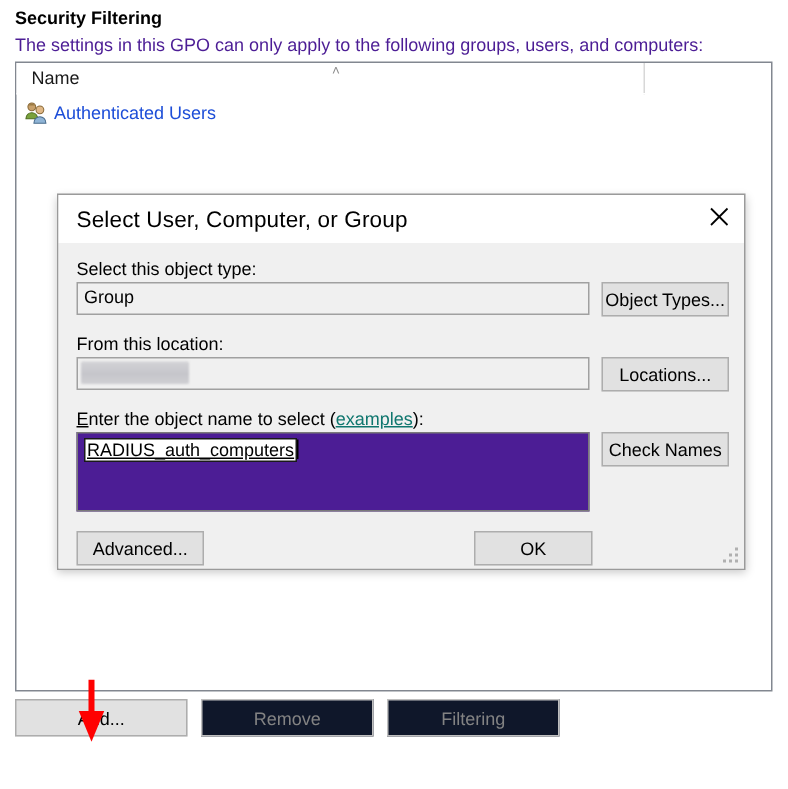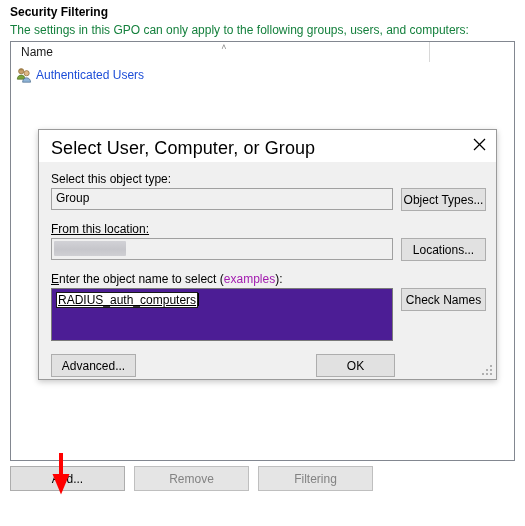--- a/index.html
+++ b/index.html
@@ -33,21 +33,21 @@
     font-size: 12px;
     font-weight: bold;
     color: #000000;
     letter-spacing: 0px;
   }
 
   .pane-subtitle {
     position: absolute;
     left: 10px; top: 23px;
     font-size: 12px;
-    color: #15803d;
+    color: #4c1d95;
     white-space: nowrap;
   }
 
   
   .listview {
     position: absolute;
     left: 10px; top: 41px;
     width: 505px; height: 420px;
     background: #ffffff;
     border: 1px solid #828790;
@@ -127,21 +127,21 @@
     font-family: "Liberation Sans", sans-serif;
     font-size: 12px;
     color: #000000;
     display: flex;
     align-items: center;
     justify-content: center;
     padding: 0;
     user-select: none;
   }
   .cmdbtn.disabled {
-    background: #e5e5e5;
+    background: #0f172a;
     border: 1px solid #bfbfbf;
     color: #838383;
   }
   #btn-add    { left: 0px;   width: 115px; }
   #btn-remove { left: 124px; width: 115px; }
   #btn-props  { left: 248px; width: 115px; }
 
   
   .annot-arrow {
     position: absolute;
@@ -162,21 +162,21 @@
   }
   .dlg-titlebar {
     position: absolute;
     left: 0; top: 0;
     width: 457px; height: 32px;
     background: #ffffff;
   }
   .dlg-title {
     position: absolute;
     left: 12px; top: 8px;
-    font-size: 18px;
+    font-size: 15px;
     color: #000000;
     letter-spacing: 0.1px;
   }
   .dlg-close {
     position: absolute;
     right: 0px; top: 0px;
     width: 34px; height: 28px;
     display: flex;
     align-items: center;
     justify-content: center;
@@ -228,35 +228,36 @@
     justify-content: center;
     padding: 0;
     user-select: none;
   }
 
   
   #lbl-objecttype { left: 12px; top: 10px; }
   #tb-objecttype  { left: 12px; top: 26px; width: 342px; height: 22px; }
   #btn-objecttypes{ left: 362px; top: 26px; width: 85px; }
 
-  #lbl-location   { left: 12px; top: 60px; text-decoration: underline; }
+  #lbl-location   { left: 12px; top: 60px; }
   #tb-location    { left: 12px; top: 76px; width: 342px; height: 22px; }
   #btn-locations  { left: 362px; top: 76px; width: 85px; }
   .redacted-block {
     position: absolute;
     left: 2px; top: 2px;
     width: 72px; height: 15px;
     background: linear-gradient(180deg,#d2d2d6 0%, #c6c6cb 55%, #cfcfd3 100%);
     filter: blur(0.6px);
     border-radius: 1px;
   }
 
   #lbl-objectname { left: 12px; top: 110px; }
   .link {
-    color: #a21caf;
+    color: #0f766e;
+    text-decoration: underline;
   }
   #tb-objectname {
     left: 12px; top: 126px; width: 342px; height: 53px;
     padding: 3px 4px;
     white-space: normal;
   }
   .resolved-name {
     display: inline-block;
     border: 1px solid #1a1a1a;
     padding: 0px 1px 0px 1px;

